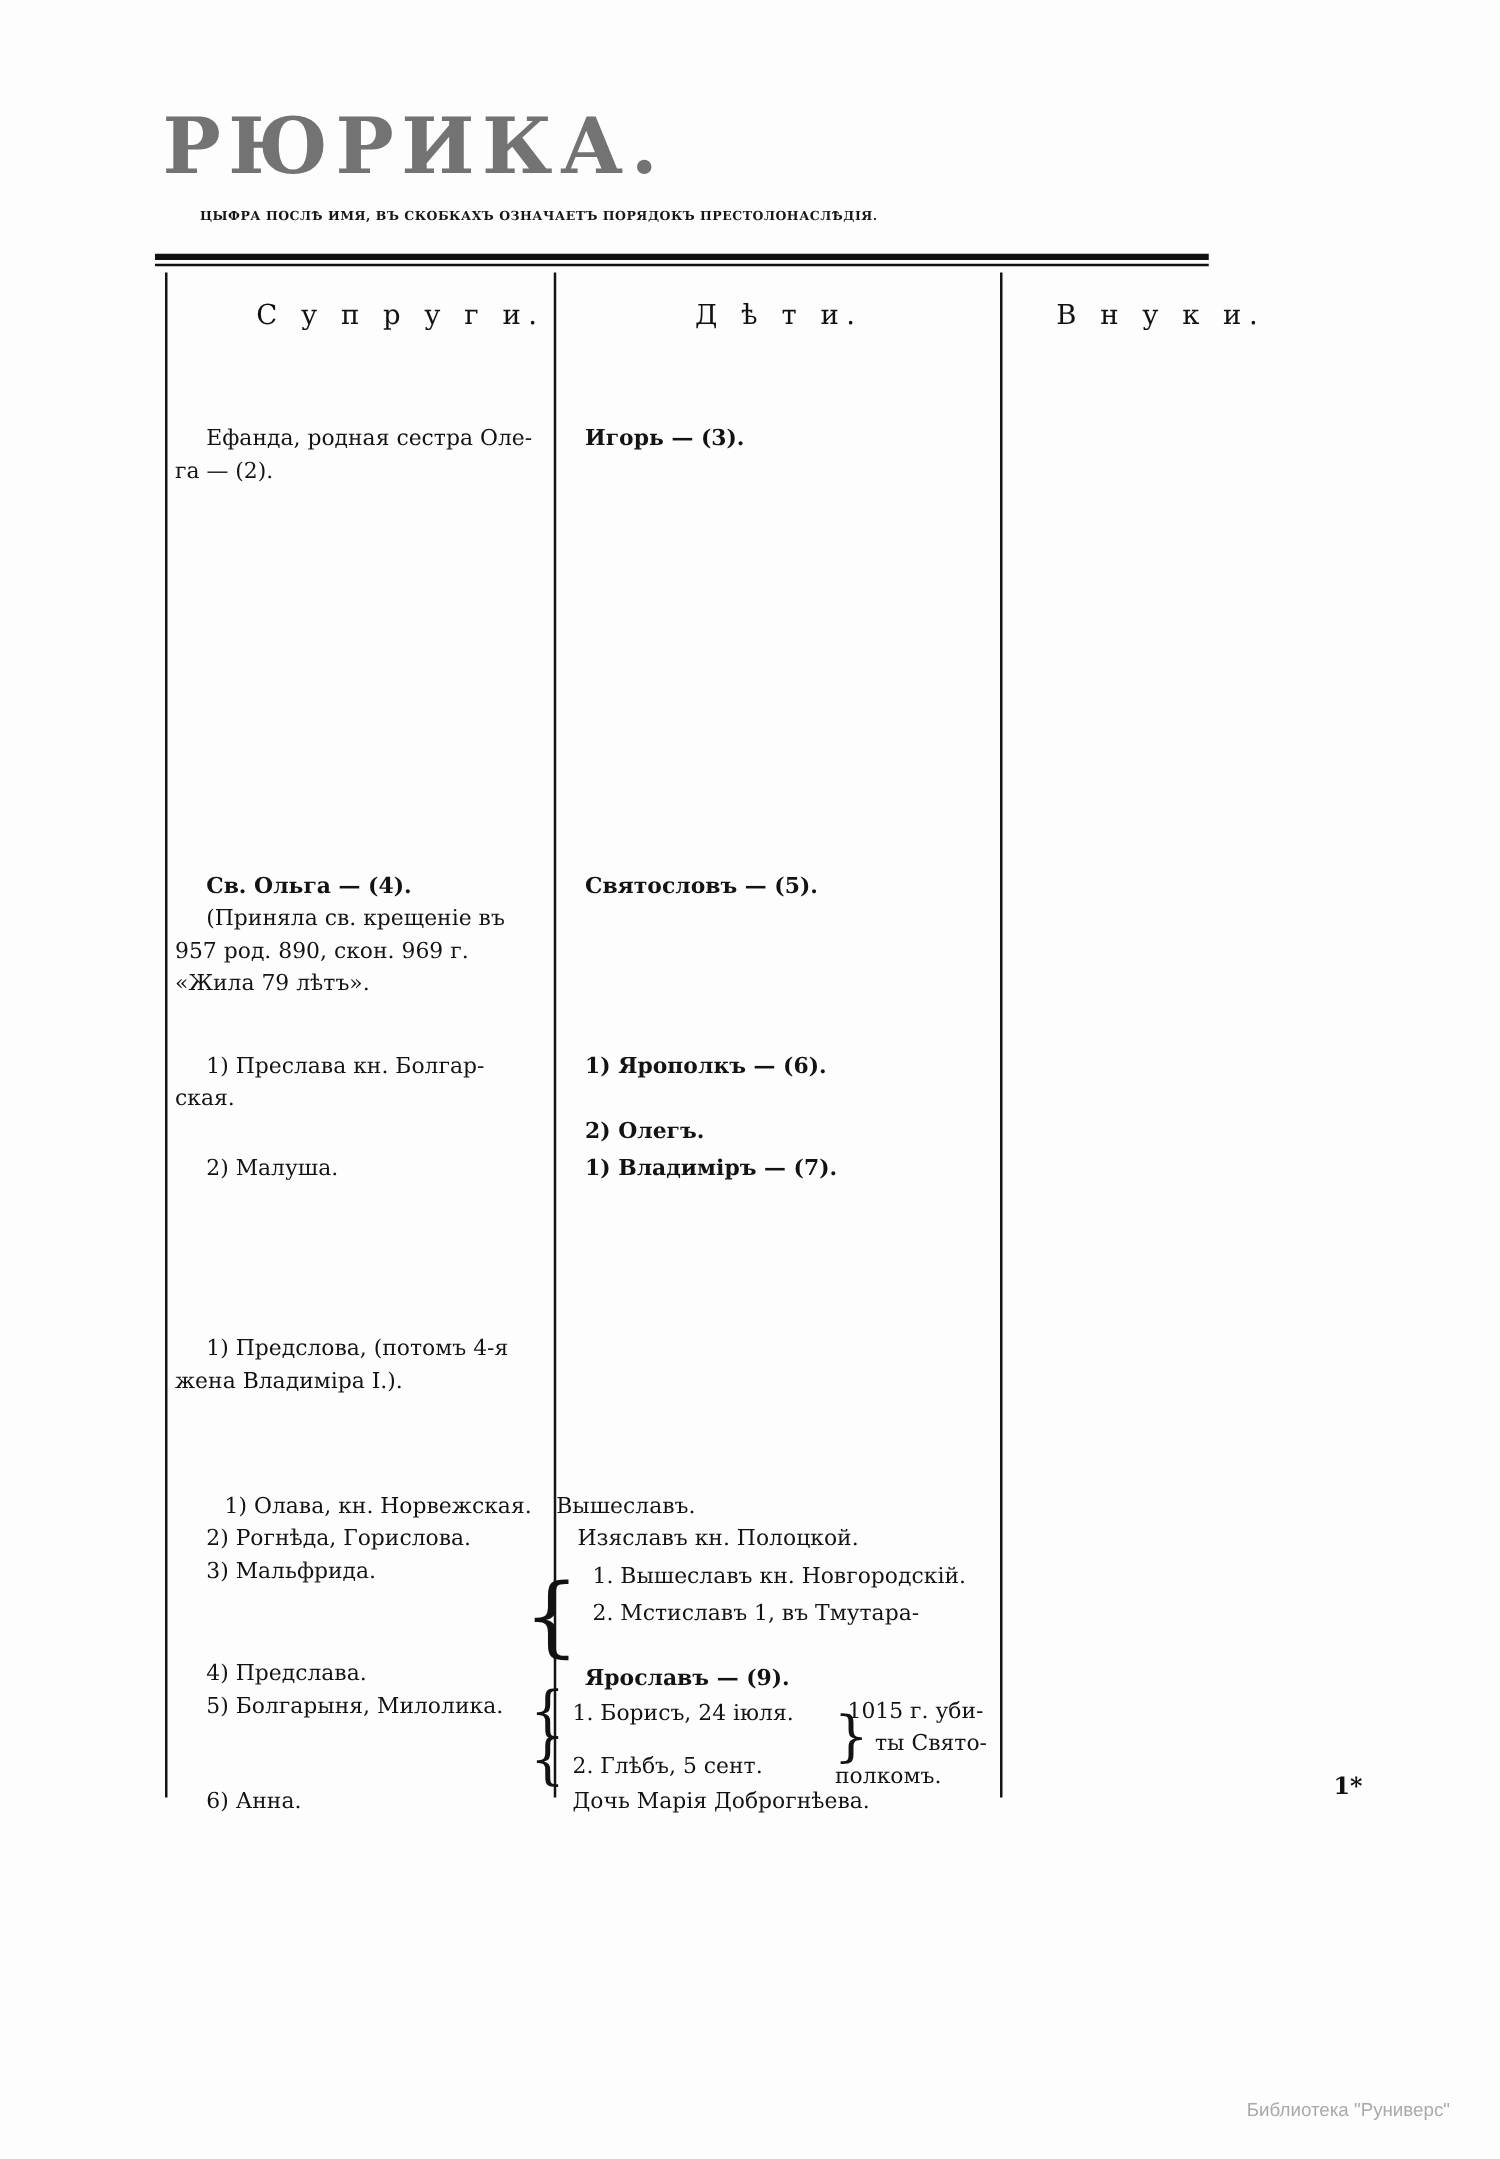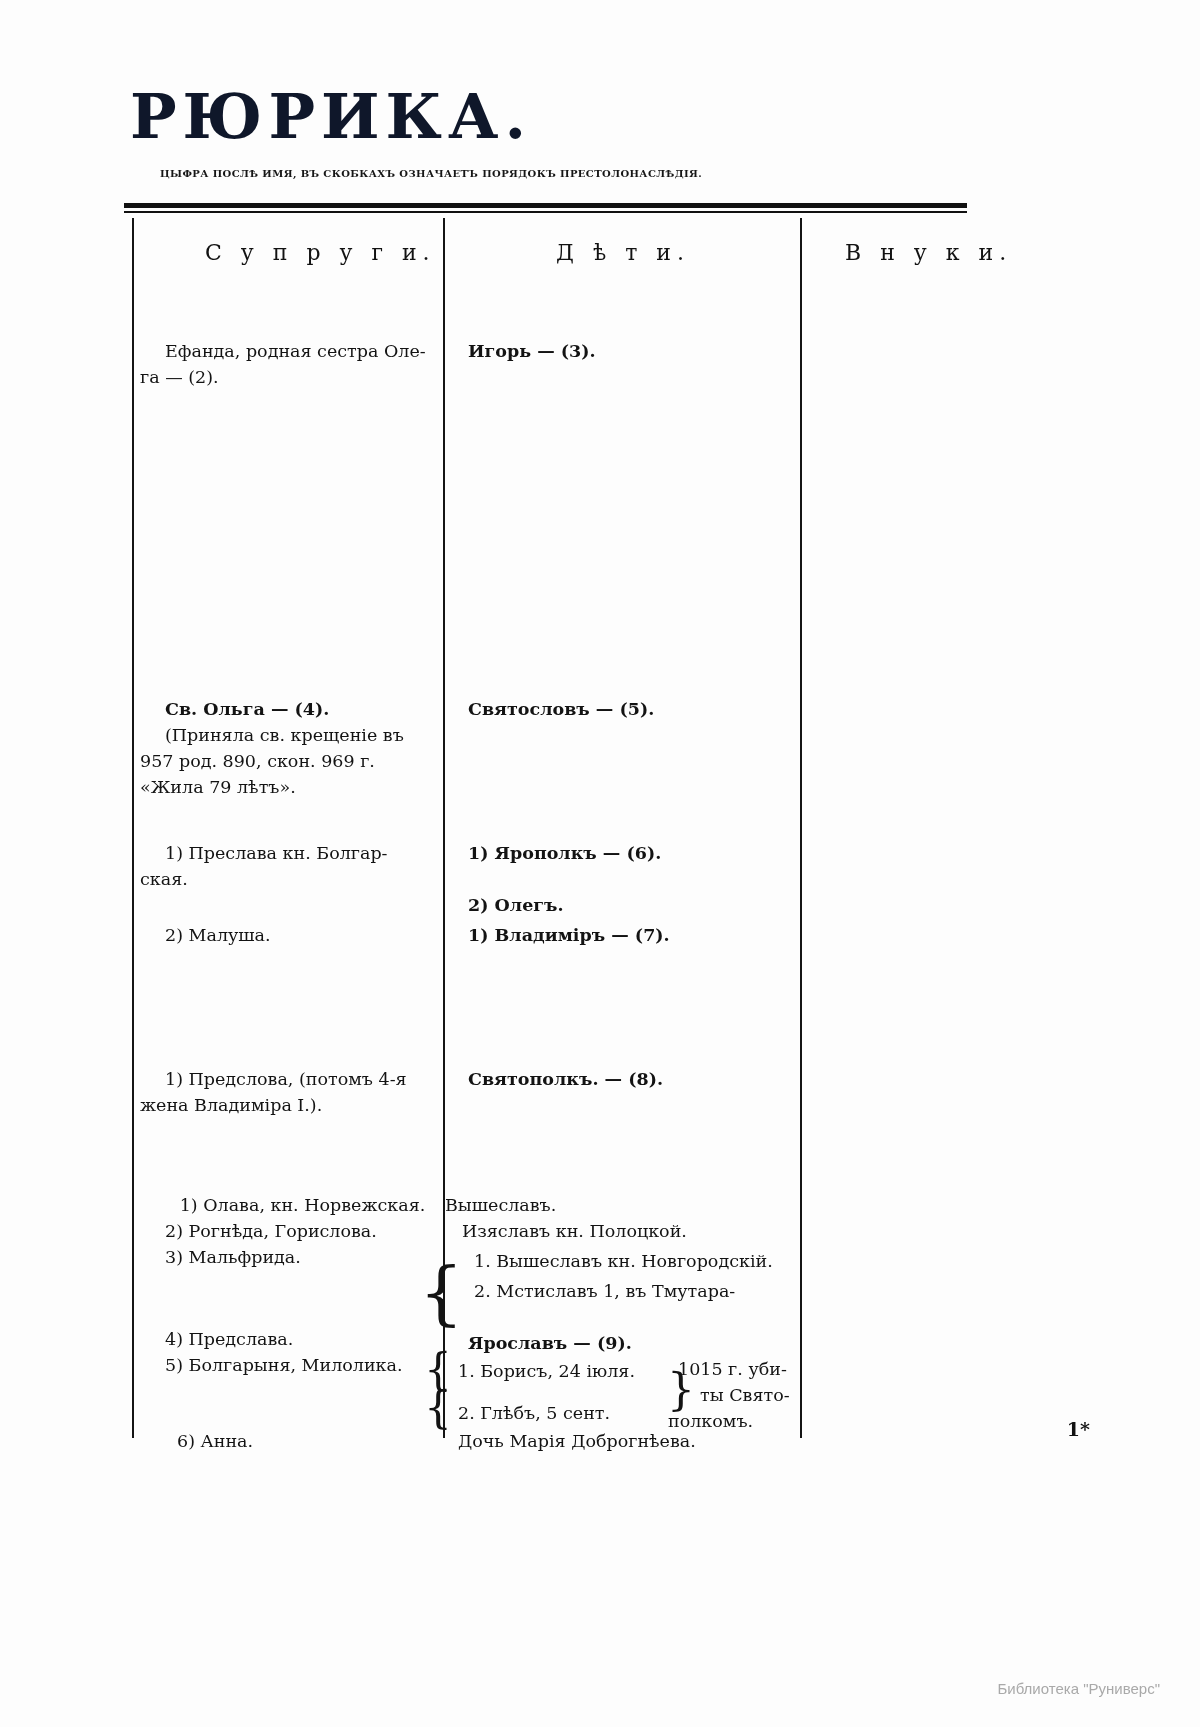--- a/index.html
+++ b/index.html
@@ -26,21 +26,21 @@
 
   
   .doc-title {
     position: absolute;
     left: 130px;
     top: 80px;
     font-family: "DejaVu Serif", serif;
     font-weight: bold;
     font-size: 62px;
     letter-spacing: 6px;
-    color: #0f172a;
+    color: #737373;
   }
   .doc-subtitle {
     position: absolute;
     left: 160px;
     top: 168px;
     width: 780px;
     font-family: "DejaVu Serif", serif;
     font-weight: bold;
     font-size: 10px;
     letter-spacing: 0.4px;
@@ -160,28 +160,27 @@
   <div class="cell" style="left:165px; top:840px; width:275px;">1) Преслава кн. Болгар-</div>
   <div class="cell" style="left:140px; top:866px; width:290px;">ская.</div>
   <div class="cell" style="left:165px; top:922px; width:275px;">2) Малуша.</div>
 
   <div class="cell b" style="left:468px; top:840px; width:300px;">1) Ярополкъ — (6).</div>
   <div class="cell b" style="left:468px; top:892px; width:300px;">2) Олегъ.</div>
   <div class="cell b" style="left:468px; top:922px; width:300px;">1) Владимiръ — (7).</div>
 
   <div class="cell" style="left:165px; top:1066px; width:280px;">1) Предслова, (потомъ 4-я</div>
   <div class="cell" style="left:140px; top:1092px; width:300px;">жена Владимiра I.).</div>
-  <div class="cell b" style="left:468px; top:1066px; width:320px;">Святополкъ. — (8).</div>
 
   <div class="cell" style="left:165px; top:1192px; width:275px;text-align:center;">1) Олава, кн. Норвежская.</div>
   <div class="cell" style="left:165px; top:1218px; width:275px;">2) Рогнѣда, Горислова.</div>
   <div class="cell" style="left:165px; top:1244px; width:275px;">3) Мальфрида.</div>
   <div class="cell" style="left:165px; top:1326px; width:275px;">4) Предслава.</div>
   <div class="cell" style="left:165px; top:1352px; width:280px;">5) Болгарыня, Милолика.</div>
-  <div class="cell" style="left:165px; top:1428px; width:275px;margin-left:12px;">6) Анна.</div>
+  <div class="cell" style="left:165px; top:1428px; width:275px;">6) Анна.</div>
 
   <div class="brace tall" style="left:419px; top:1258px;">{</div>
   <div class="brace" style="left:424px; top:1348px;">{</div>
   <div class="brace" style="left:424px; top:1386px;">{</div>
 
   <div class="cell" style="left:445px; top:1192px; width:340px;">Вышеславъ.</div>
   <div class="cell" style="left:462px; top:1218px; width:340px;">Изяславъ кн. Полоцкой.</div>
   <div class="cell" style="left:474px; top:1248px; width:340px;">1. Вышеславъ кн. Новгородскій.</div>
   <div class="cell" style="left:474px; top:1278px; width:340px;">2. Мстиславъ 1, въ Тмутара-</div>
   <div class="cell b" style="left:468px; top:1330px; width:300px;">Ярославъ — (9).</div>

